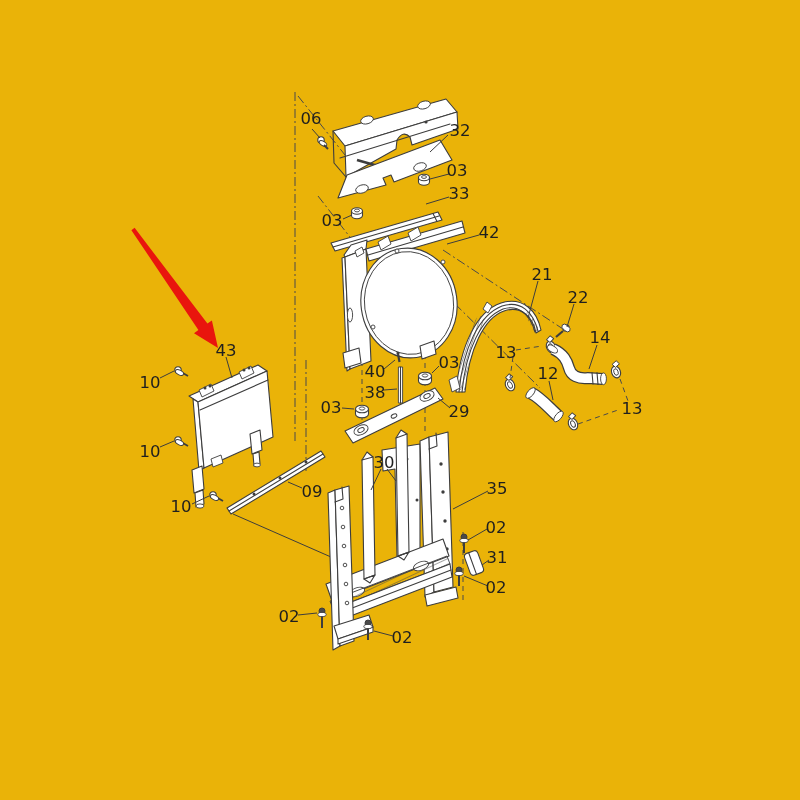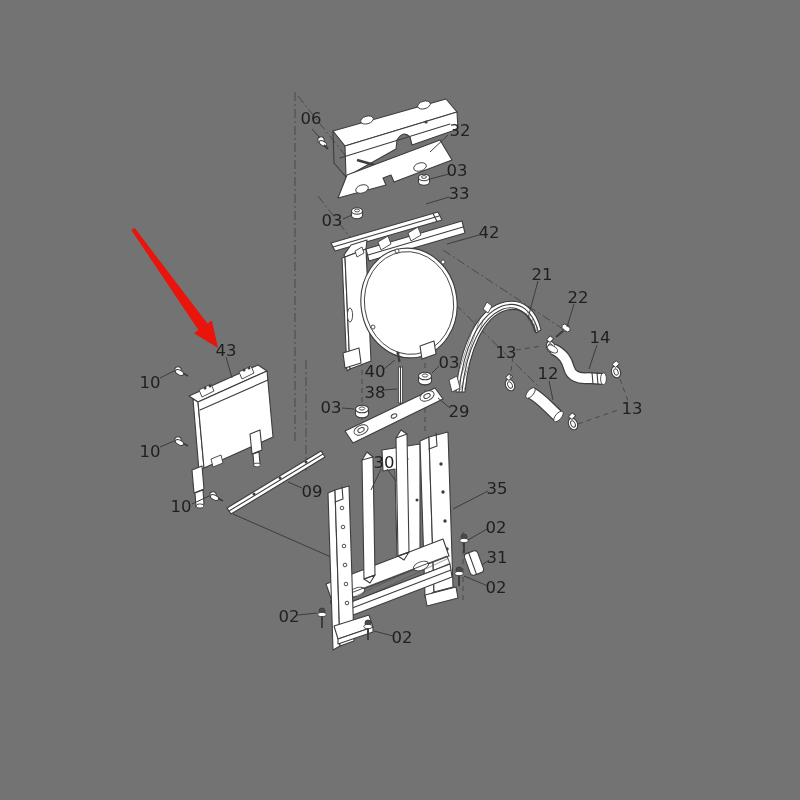--- a/index.html
+++ b/index.html
@@ -1,16 +1,16 @@
 <!DOCTYPE html>
 <html><head>
 <meta charset="utf-8">
 <style>
   html,body{margin:0;padding:0;background:#ffffff;}
-  .stage{position:relative;width:800px;height:800px;background:#737373;overflow:hidden;}
+  .stage{position:relative;width:800px;height:800px;background:#eab308;overflow:hidden;}
   svg{display:block;}
   .ln{stroke:#3d3d3d;stroke-width:1.1;fill:none;stroke-linejoin:round;stroke-linecap:round;}
   .fw{stroke:#3d3d3d;stroke-width:1.1;fill:#ffffff;stroke-linejoin:round;}
   .fwt{stroke:#3d3d3d;stroke-width:0.9;fill:#ffffff;stroke-linejoin:round;}
   .axis{stroke:#4a4a4a;stroke-width:1;fill:none;stroke-dasharray:9 3 2 3;}
   .dash{stroke:#4a4a4a;stroke-width:1;fill:none;stroke-dasharray:5 4;}
   .leader{stroke:#3d3d3d;stroke-width:1;fill:none;}
   .dot{fill:#3d3d3d;stroke:none;}
   .lbl{font-family:"DejaVu Sans","Liberation Sans",sans-serif;font-size:16.5px;fill:#1f1f1f;text-anchor:middle;}
 </style>

